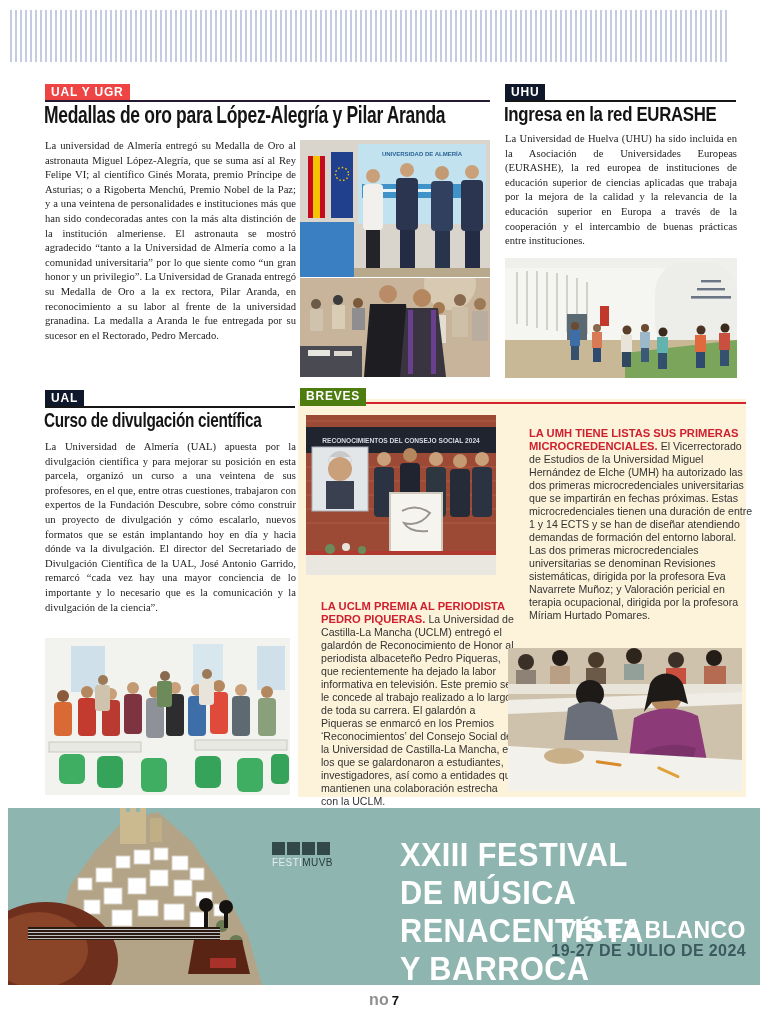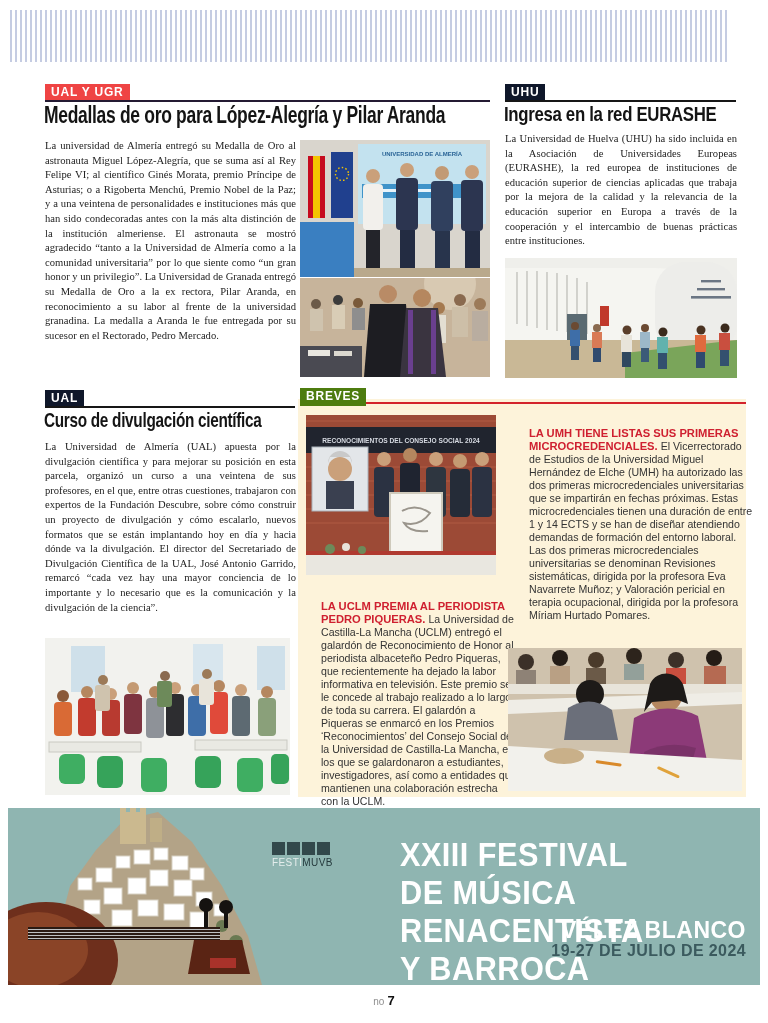--- a/index.html
+++ b/index.html
@@ -27,21 +27,21 @@
   .b-loc{position:absolute;right:14px;bottom:26px;text-align:right;}
   .b-loc-name{font-size:23px;font-weight:700;color:#ffffff;letter-spacing:.5px;line-height:26px;}
   .b-loc-dates{font-size:16px;font-weight:bold;color:#3b5a5e;letter-spacing:.4px;line-height:16px;}
   .logo{position:absolute;left:264px;top:34px;width:66px;}
   .logo-squares{display:flex;gap:2px;}
   .logo-squares div{width:13px;height:13px;background:#32484b;}
   .logo-text{font-size:10px;letter-spacing:.4px;margin-top:2px;}
   .logo-text .lt{color:#e4edec;}
   .logo-text .bd{color:#24393c;font-weight:normal;}
   .footer{position:absolute;left:0;top:991px;width:768px;text-align:center;}
-  .footer .no{color:#8f8f8f;font-weight:normal;font-size:10px;}
+  .footer .no{color:#8f8f8f;font-weight:bold;font-size:16px;}
   .footer .num{color:#111;font-weight:bold;font-size:13px;margin-left:3px;}
 </style>
 </head>
 <body>
 
 <div class="page">
 
   <div class="stripes"></div>
 
   <section>

